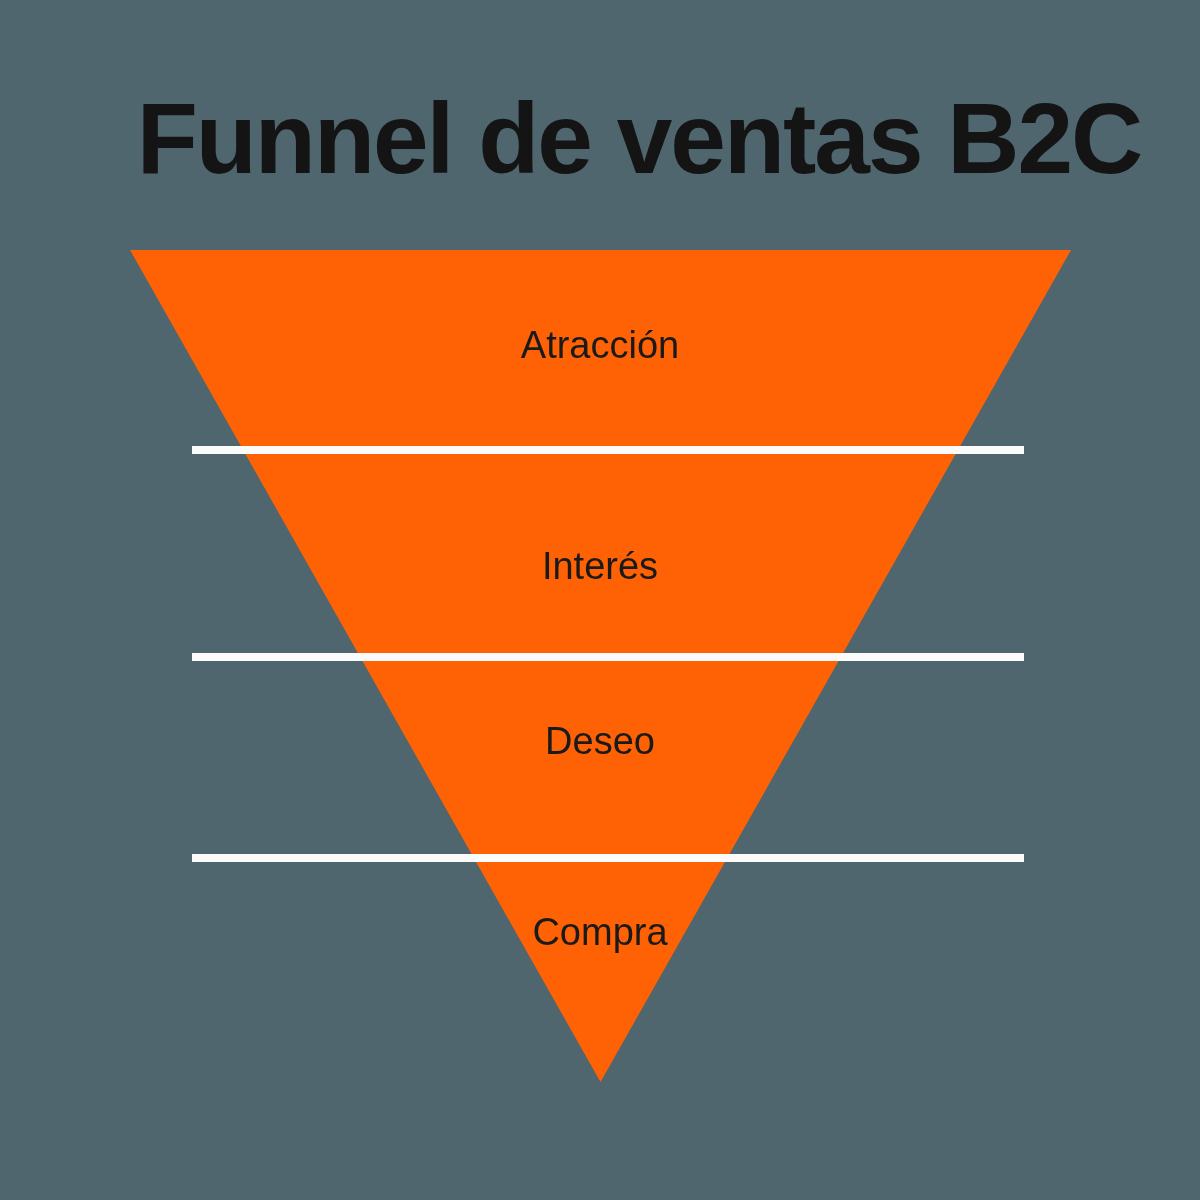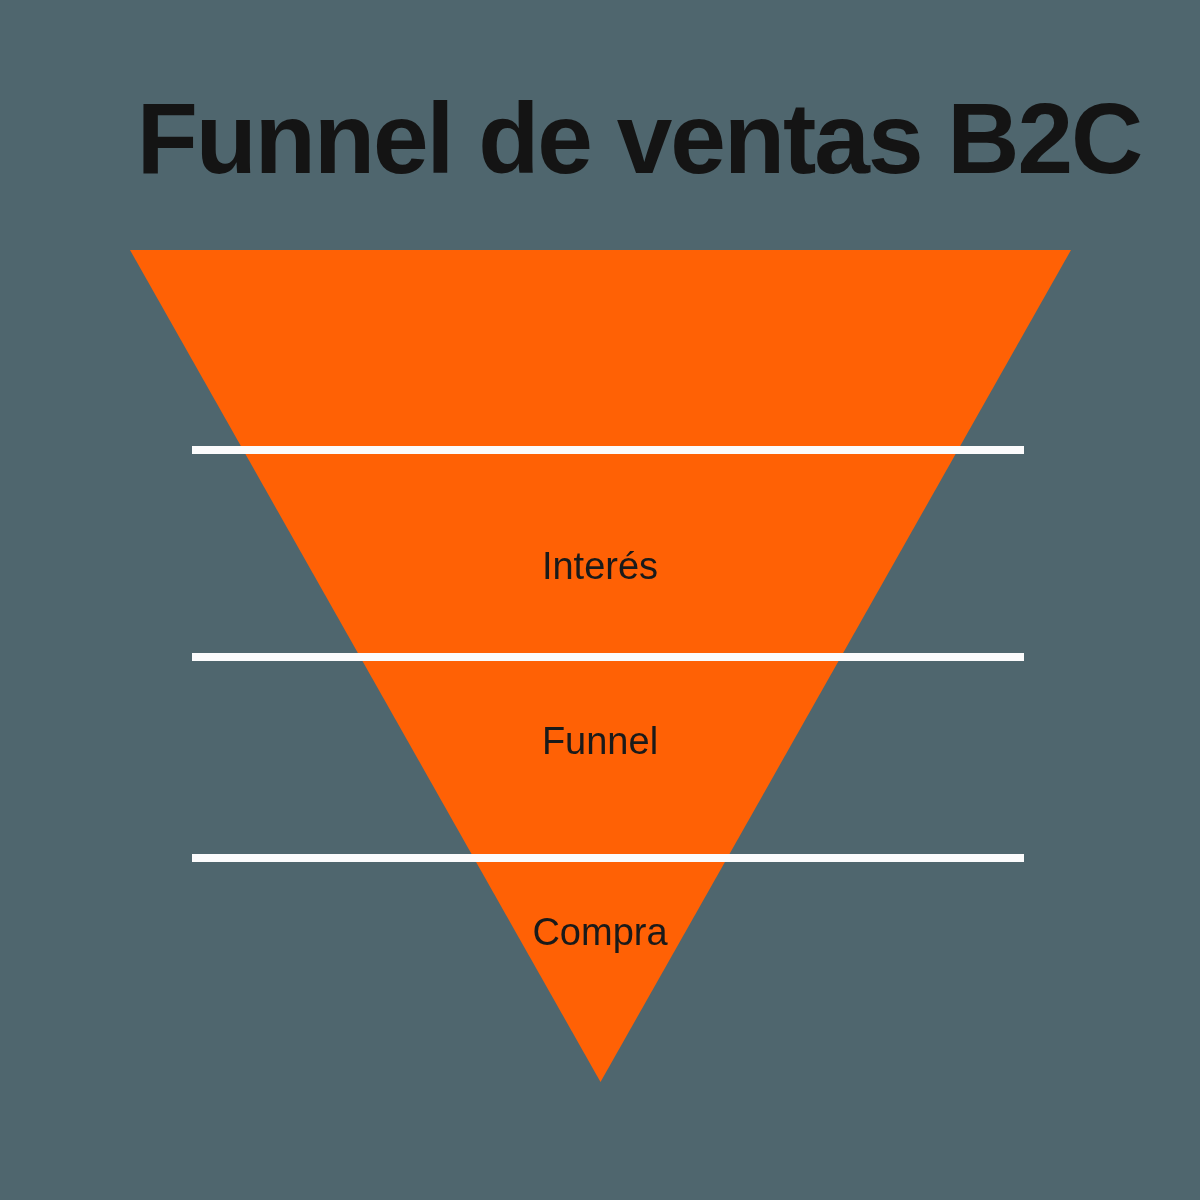--- a/index.html
+++ b/index.html
@@ -72,17 +72,18 @@
 <div class="canvas">
 
   <h1 class="title">Funnel de ventas B2C</h1>
 
   <div class="funnel"></div>
 
   <div class="divider divider-1"></div>
   <div class="divider divider-2"></div>
   <div class="divider divider-3"></div>
 
+  <div class="section-label label-0">Atracción</div>
   <div class="section-label label-1">Interés</div>
-  <div class="section-label label-2">Funnel</div>
+  <div class="section-label label-2">Deseo</div>
   <div class="section-label label-3">Compra</div>
 
 </div>
 
 </body></html>

